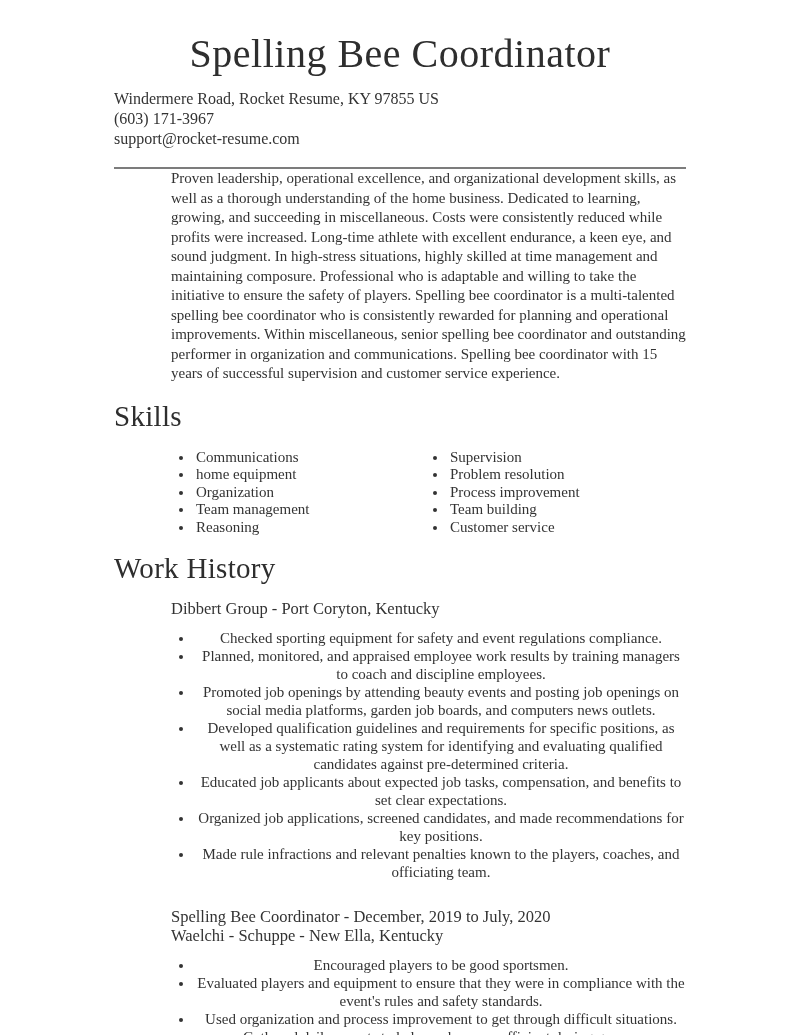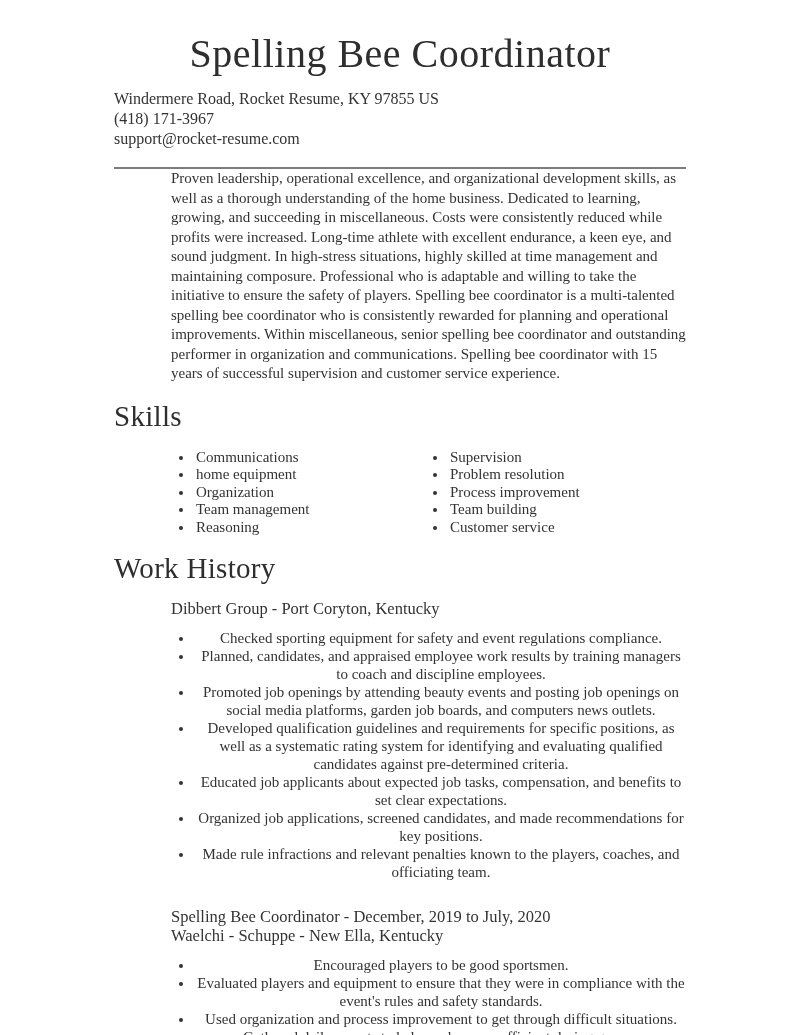--- a/index.html
+++ b/index.html
@@ -107,21 +107,21 @@
 </style>
 </head>
 <body>
 
 <div class="page">
 
   <header>
     <h1 class="resume-title">Spelling Bee Coordinator</h1>
     <div class="contact">
       <div>Windermere Road, Rocket Resume, KY 97855 US</div>
-      <div>(418) 171-3967</div>
+      <div>(603) 171-3967</div>
       <div>support@rocket-resume.com</div>
     </div>
   </header>
 
   <hr class="rule">
 
   <section>
     <p class="summary-text">Proven leadership, operational excellence, and organizational development skills, as well as a thorough understanding of the home business. Dedicated to learning, growing, and succeeding in miscellaneous. Costs were consistently reduced while profits were increased. Long-time athlete with excellent endurance, a keen eye, and sound judgment. In high-stress situations, highly skilled at time management and maintaining composure. Professional who is adaptable and willing to take the initiative to ensure the safety of players. Spelling bee coordinator is a multi-talented spelling bee coordinator who is consistently rewarded for planning and operational improvements. Within miscellaneous, senior spelling bee coordinator and outstanding performer in organization and communications. Spelling bee coordinator with 15 years of successful supervision and customer service experience.</p>
   </section>
 
@@ -145,21 +145,21 @@
     </div>
   </section>
 
   <section>
     <h2 class="section-heading">Work History</h2>
 
     <div class="job">
       <div class="job-company">Dibbert Group - Port Coryton, Kentucky</div>
       <ul class="bullets">
           <li>Checked sporting equipment for safety and event regulations compliance.</li>
-          <li>Planned, candidates, and appraised employee work results by training managers to coach and discipline employees.</li>
+          <li>Planned, monitored, and appraised employee work results by training managers to coach and discipline employees.</li>
           <li>Promoted job openings by attending beauty events and posting job openings on social media platforms, garden job boards, and computers news outlets.</li>
           <li>Developed qualification guidelines and requirements for specific positions, as well as a systematic rating system for identifying and evaluating qualified candidates against pre-determined criteria.</li>
           <li>Educated job applicants about expected job tasks, compensation, and benefits to set clear expectations.</li>
           <li>Organized job applications, screened candidates, and made recommendations for key positions.</li>
           <li>Made rule infractions and relevant penalties known to the players, coaches, and officiating team.</li>
         </ul>
     </div>
 
     <div class="job">
       <div class="job-title">Spelling Bee Coordinator - December, 2019 to July, 2020</div>

